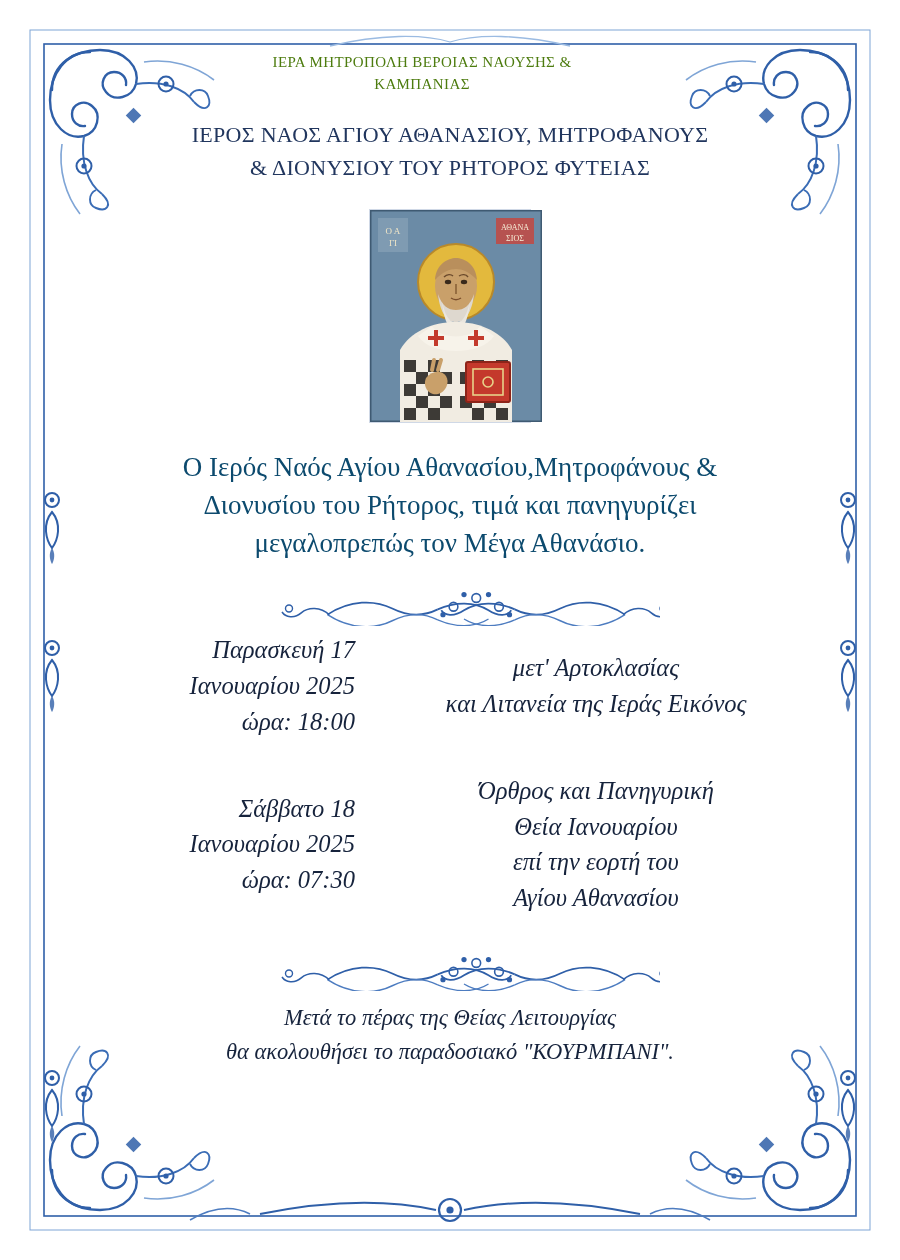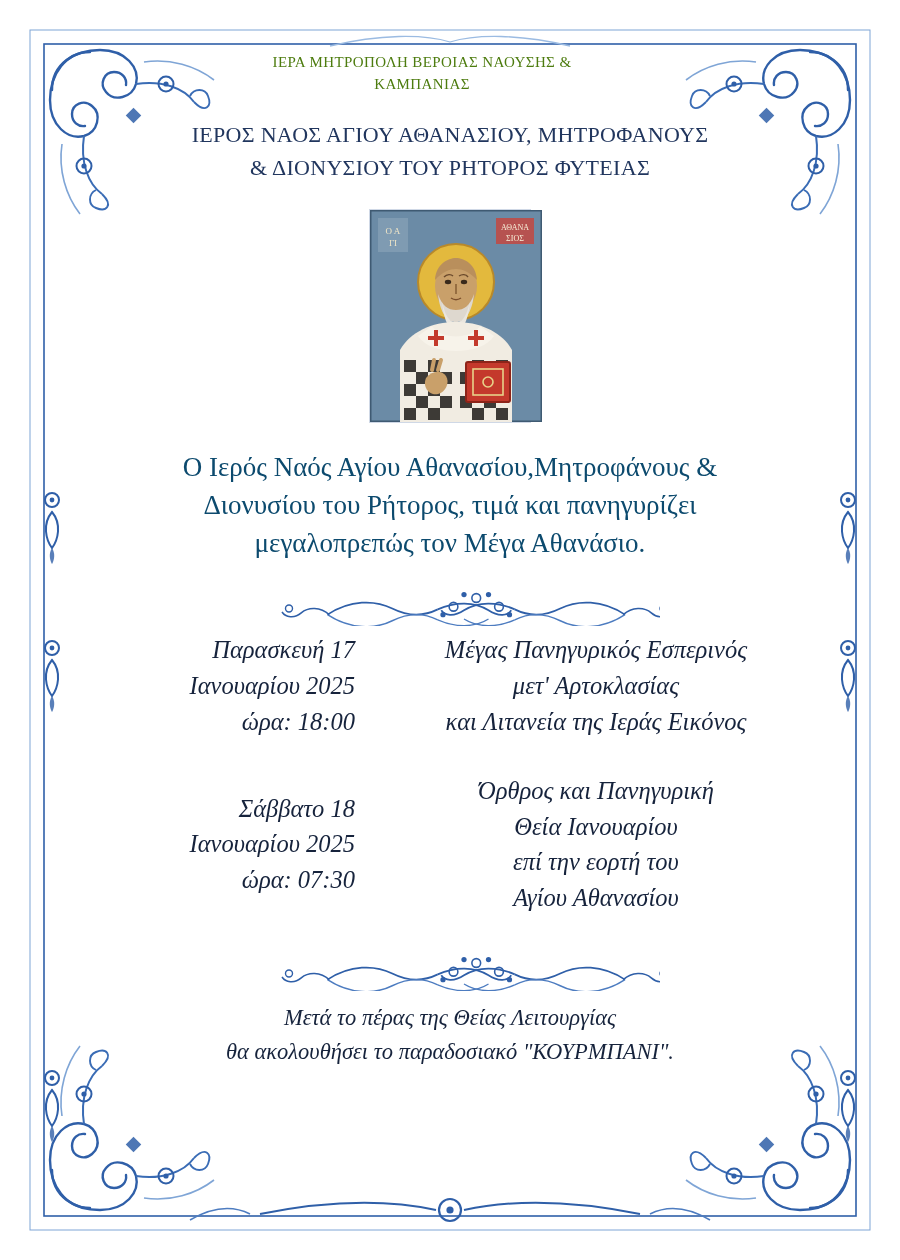--- a/index.html
+++ b/index.html
@@ -327,21 +327,20 @@
 
     <div class="schedule">
 
       <div class="sched-row">
         <div class="sched-when">
           <div>Παρασκευή 17</div>
           <div>Ιανουαρίου 2025</div>
           <div>ώρα: 18:00</div>
         </div>
         <div class="sched-what">
-          <span class="l1">Μέγας Πανηγυρικός Εσπερινός</span>
           <span class="l2">μετ' Αρτοκλασίας</span>
           <span class="l3">και Λιτανεία της Ιεράς Εικόνος</span>
         </div>
       </div>
 
       <div class="sched-row">
         <div class="sched-when">
           <div>Σάββατο 18</div>
           <div>Ιανουαρίου 2025</div>
           <div>ώρα: 07:30</div>

